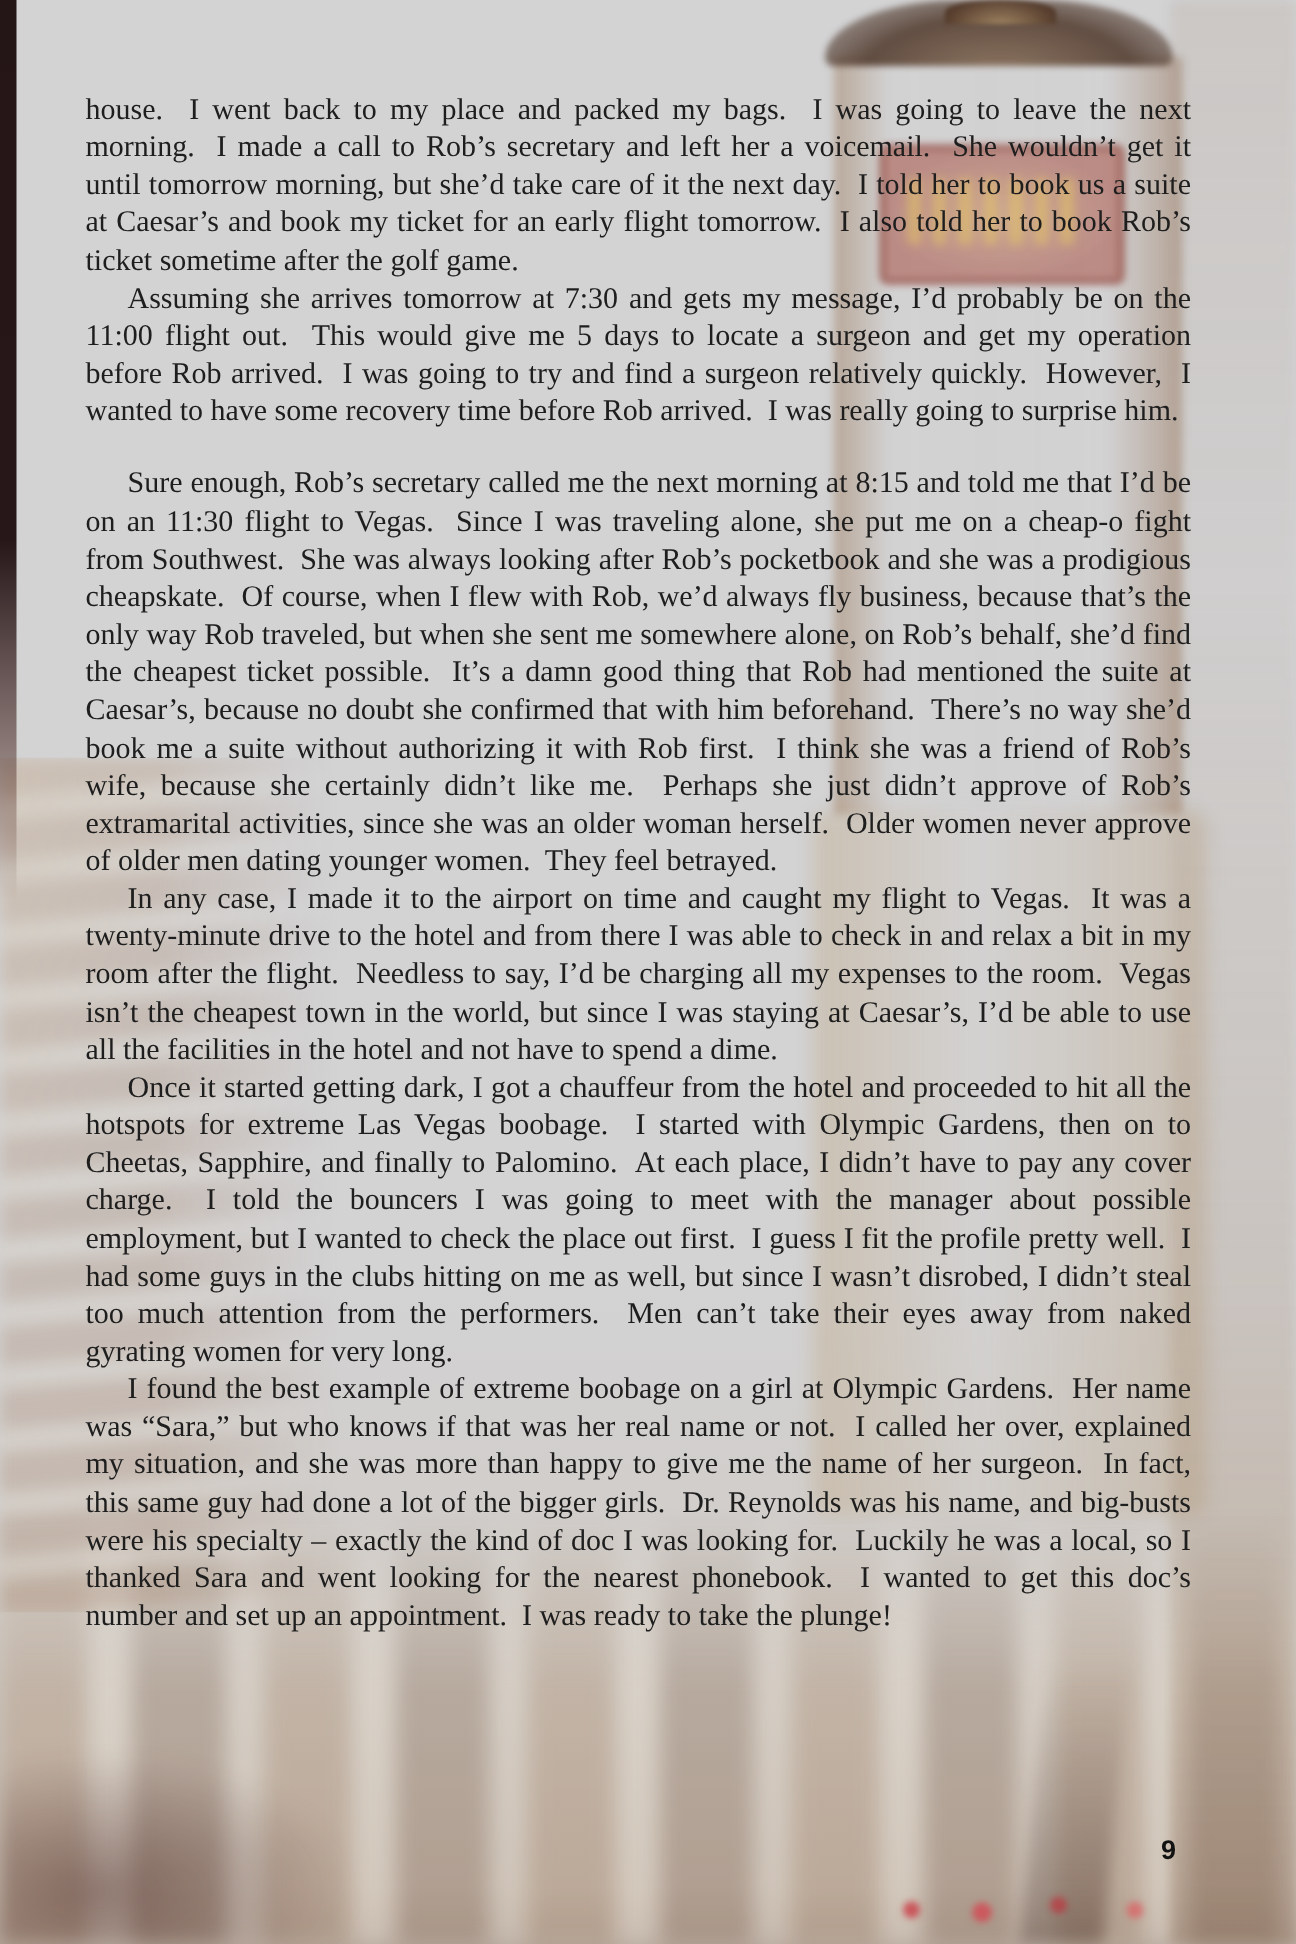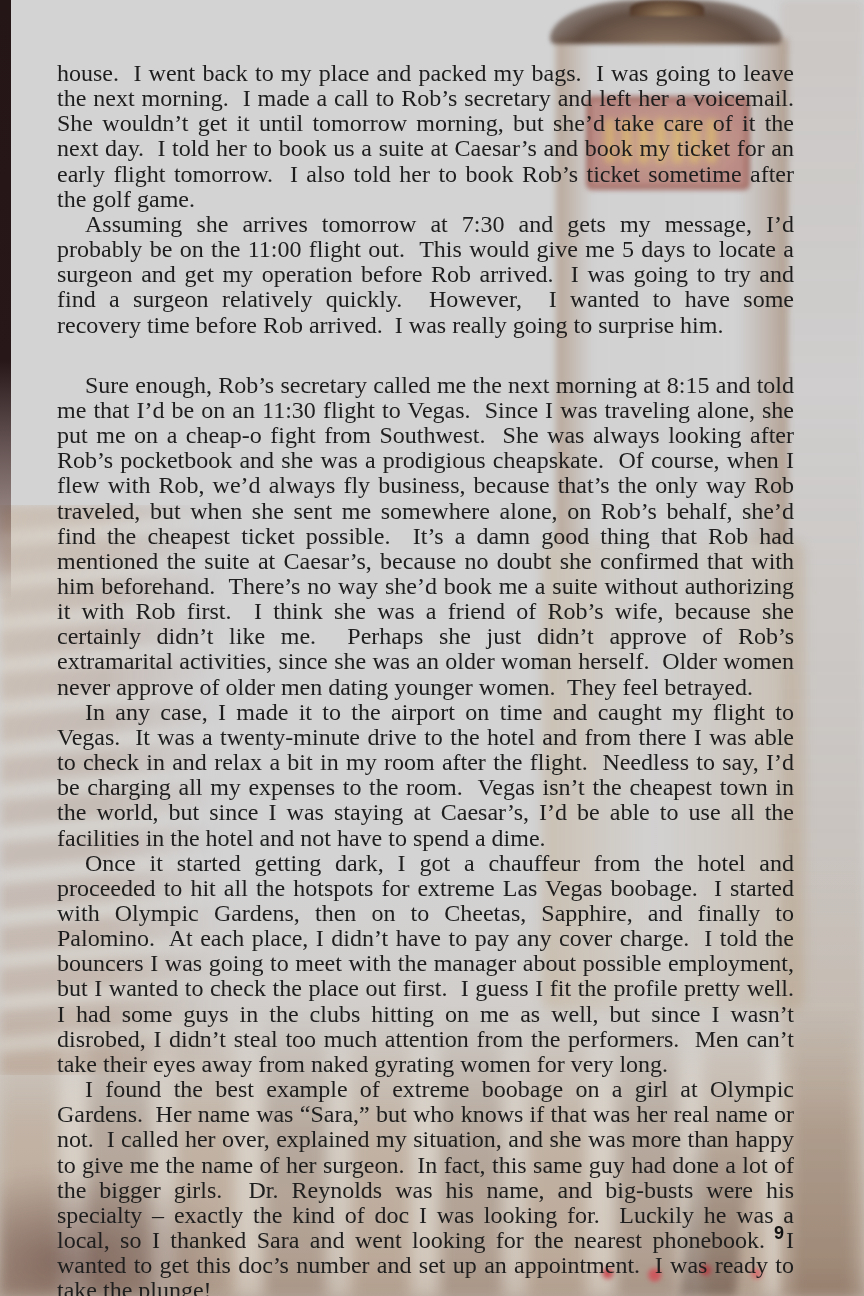--- a/index.html
+++ b/index.html
@@ -130,29 +130,29 @@
   }
 
   
   .text-block {
     position: absolute;
     left: 57px; top: 61px; width: 737px;
     z-index: 2;
   }
   .text-block p {
     margin: 0;
-    font-size: 24px;
+    font-size: 20px;
     line-height: 25.15px;
     color: #1e1e1e;
     text-align: justify;
     text-indent: 28px;
     white-space: pre-wrap;
   }
   .text-block p.no-indent { text-indent: 0; }
-  .text-block p.scene-break { margin-top: 35px; }
+  .text-block p.scene-break { margin-top: 23px; }
 
   .page-number {
     position: absolute;
     left: 766px; top: 1223px;
     width: 26px;
     z-index: 2;
     font-family: "Liberation Sans", sans-serif;
     font-weight: bold;
     font-size: 18px;
     color: #121212;

